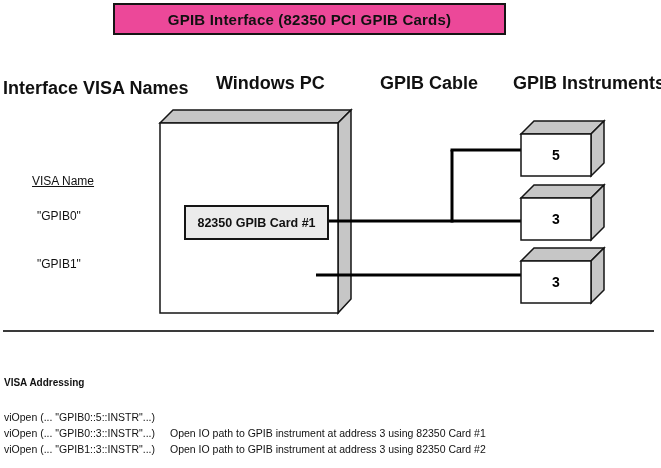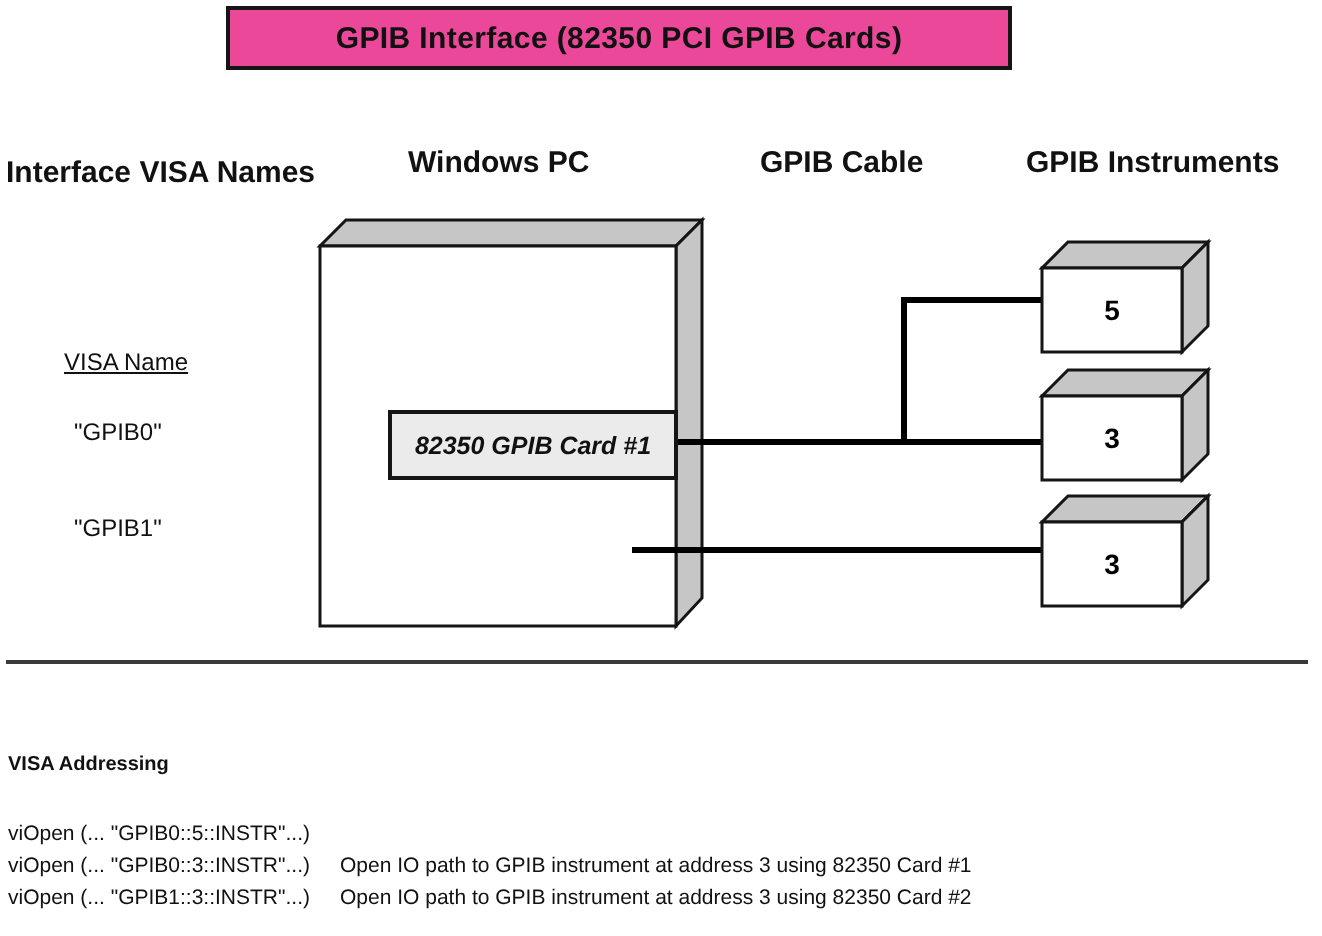--- a/index.html
+++ b/index.html
@@ -7,35 +7,35 @@
     position:relative;width:661px;height:468px;background:#ffffff;
     font-family:"Liberation Sans",sans-serif;color:#111;overflow:hidden;
   }
   .abs{position:absolute;}
   #title-box{
     left:113px;top:3px;width:389px;height:28px;
     background:#ec4899;border:2px solid #151515;
     display:flex;align-items:center;justify-content:center;
     font-weight:bold;font-size:15px;letter-spacing:.2px;
   }
-  .col-header{font-weight:bold;font-size:15px;white-space:nowrap;}
+  .col-header{font-weight:bold;font-size:18px;white-space:nowrap;}
   #hdr-interface{left:3px;top:78px;}
-  #hdr-pc{left:204px;top:73px;}
+  #hdr-pc{left:216px;top:73px;}
   #hdr-cable{left:380px;top:73px;}
   #hdr-instruments{left:513px;top:73px;}
   .left-label{font-size:12px;white-space:nowrap;}
   #visa-name-heading{left:32px;top:174px;text-decoration:underline;}
   #visa-gpib0{left:37px;top:209px;}
   #visa-gpib1{left:37px;top:257px;}
   svg.diagram{position:absolute;left:0;top:0;pointer-events:none;}
   .card{
-    left:194px;width:141px;height:31px;
+    left:184px;width:141px;height:31px;
     background:#ebebeb;border:2px solid #151515;
     display:flex;align-items:center;justify-content:center;
-    font-weight:bold;font-size:12.5px;white-space:nowrap;font-style:italic;
+    font-weight:bold;font-size:12.5px;white-space:nowrap;
   }
   #card-1{top:205px;}
   #card-2{top:254px;}
   #separator{left:3px;top:330px;width:651px;height:2px;background:#3a3a3a;}
   #visa-addressing-heading{left:4px;top:377px;font-weight:bold;font-size:10px;}
   #addr-rows{left:4px;top:409px;width:640px;font-size:10.5px;}
   .addr-row{display:flex;height:16px;line-height:16px;white-space:nowrap;}
   .addr-call{width:166px;flex:0 0 166px;}
   .instr-num{font-weight:bold;font-size:14px;}
 </style>

